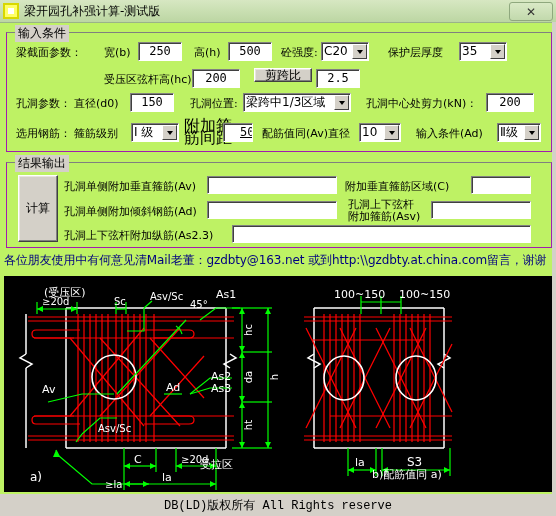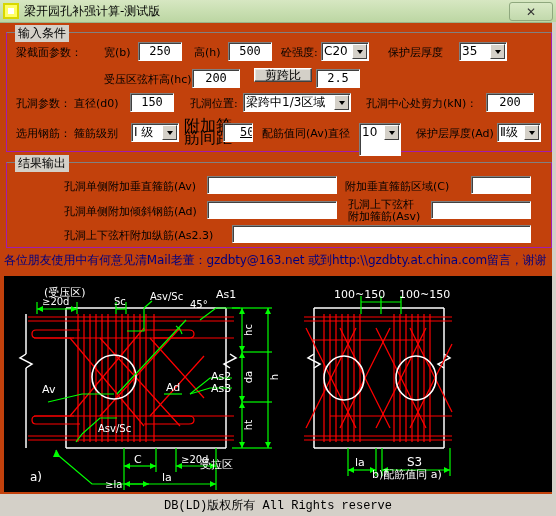--- a/index.html
+++ b/index.html
@@ -11,21 +11,21 @@
     width: 556px;
     height: 516px;
     overflow: hidden;
     font-family: "Liberation Sans", "DejaVu Sans", sans-serif;
     font-size: 12px;
   }
   #app {
     position: relative;
     width: 556px;
     height: 516px;
-    background: #c2410c;
+    background: #bef264;
     box-sizing: border-box;
   }
 
   
   .titlebar {
     position: absolute;
     left: 0; top: 0;
     width: 556px; height: 22px;
     background: linear-gradient(to bottom, #d7e7c2 0%, #c9dfb2 50%, #bcd6a3 100%);
     display: flex;
@@ -270,34 +270,35 @@
   <div class="combo" style="left:131px; top:123px; width:48px; height:19px;">
     <span>Ⅰ 级</span>
     <span class="arrow"></span>
   </div>
   <div class="lbl" style="left:184px; top:120px; line-height:12px; font-size:16px;">
     <span>附加箍</span><br>
     <span>筋间距</span>
   </div>
   <div class="tbox left" style="left:223px; top:123px; width:30px; height:19px;">50</div>
   <div class="lbl" style="left:262px; top:127px;">配筋值同(Av)直径</div>
-  <div class="combo" style="left:359px; top:123px; width:42px; height:33px;">
+  <div class="combo" style="left:359px; top:123px; width:42px; height:19px;">
     <span>10</span>
     <span class="arrow"></span>
   </div>
-  <div class="lbl" style="left:416px; top:127px;">保护层厚度(Ad)</div>
+  <div class="lbl" style="left:416px; top:127px;">输入条件(Ad)</div>
   <div class="combo" style="left:497px; top:123px; width:44px; height:19px;">
     <span>Ⅱ级</span>
     <span class="arrow"></span>
   </div>
 
   <div class="group" style="left:6px; top:162px; width:544px; height:84px;">
     <div class="group-label">结果输出</div>
   </div>
 
+  <div class="btn" style="left:18px; top:175px; width:40px; height:67px;">计算</div>
 
   <div class="lbl" style="left:64px; top:180px;">孔洞单侧附加垂直箍筋(Av)</div>
   <div class="tbox readonly" style="left:207px; top:176px; width:130px; height:18px;"></div>
   <div class="lbl" style="left:345px; top:180px;">附加垂直箍筋区域(C)</div>
   <div class="tbox readonly" style="left:471px; top:176px; width:60px; height:18px;"></div>
 
   <div class="lbl" style="left:64px; top:205px;">孔洞单侧附加倾斜钢筋(Ad)</div>
   <div class="tbox readonly" style="left:207px; top:201px; width:130px; height:18px;"></div>
   <div class="lbl" style="left:348px; top:199px; line-height:12px;">
     <span>孔洞上下弦杆</span><br>

